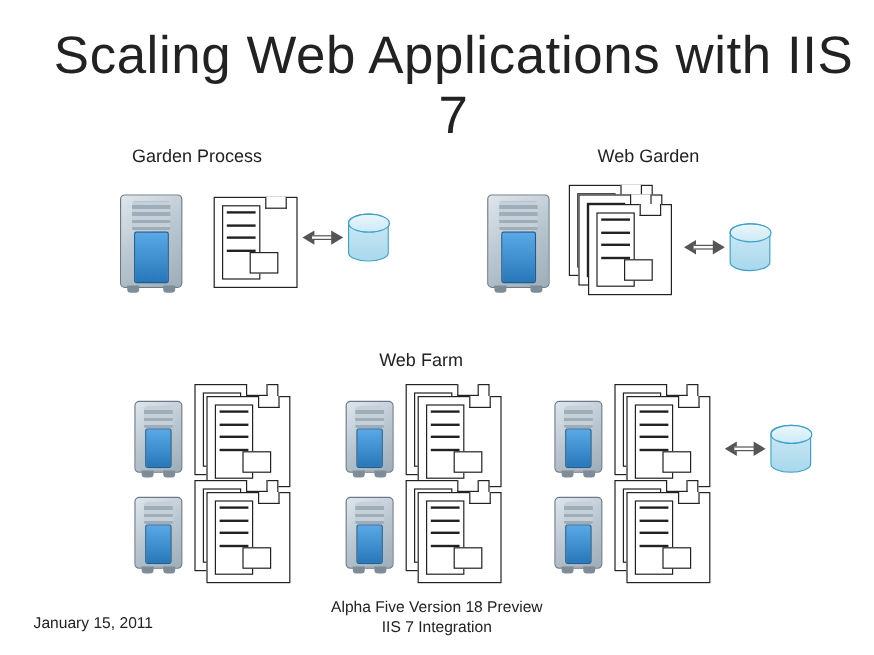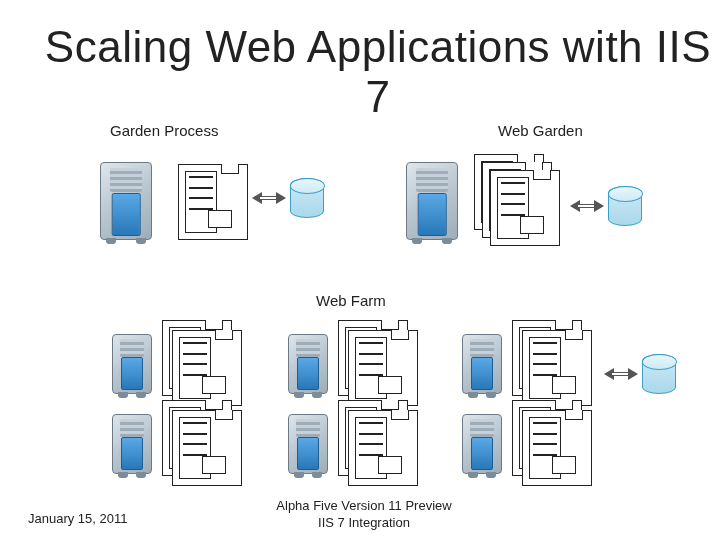--- a/index.html
+++ b/index.html
@@ -347,14 +347,14 @@
 </div>
 
 <div class="biarrow" style="left:604px; top:370px; width:34px;">
     <div class="shaft"></div>
   </div>
 <div class="db" style="left:642px; top:354px;">
     <div class="cyl"></div>
   </div>
 
 <div class="footer-left">January 15, 2011</div>
-<div class="footer-center">Alpha Five Version 11 Preview
+<div class="footer-center">Alpha Five Version 18 Preview
 IIS 7 Integration</div>
 
 </body></html>

